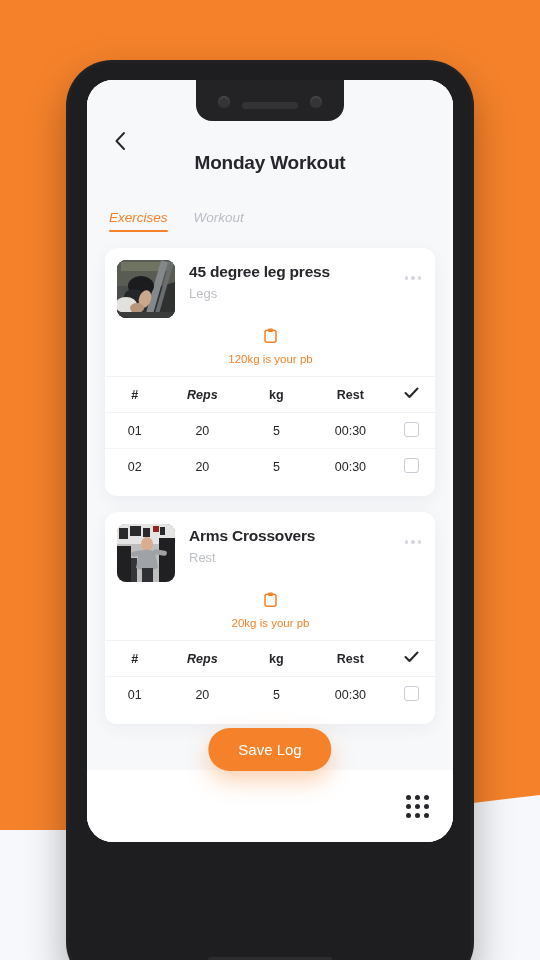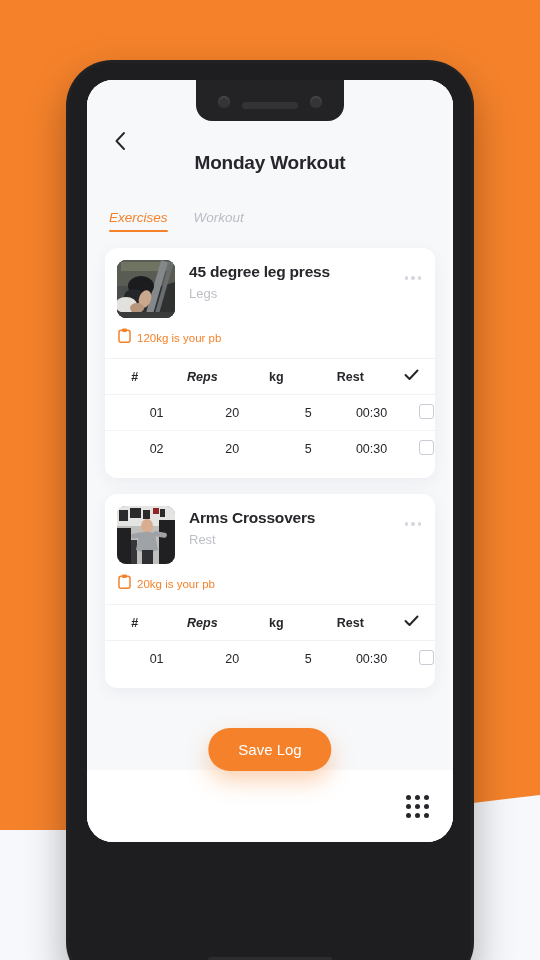--- a/index.html
+++ b/index.html
@@ -198,20 +198,21 @@
     padding-top: 16px; padding-right: 2px;
   }
   .dots-menu i {
     width: 3.5px; height: 3.5px; border-radius: 50%;
     background: #D6D8DE; display: block;
   }
   .pb-row {
     display: flex; align-items: center;
     gap: 6px;
     padding: 10px 12px 11px 13px;
+    flex-direction: column;
   }
   .pb-text {
     font-size: 11.5px;
     color: #F5822B;
   }
 
   table.sets {
     width: 100%;
     border-collapse: collapse;
     table-layout: fixed;
@@ -225,21 +226,20 @@
     vertical-align: middle;
   }
   table.sets thead th {
     font-weight: bold;
     border-top: 1px solid #F1F2F5;
     border-bottom: 1px solid #F1F2F5;
   }
   table.sets tbody td {
     border-bottom: 1px solid #F3F4F7;
     height: 33px;
-    text-align: right;
   }
   table.sets tbody tr:last-child td { border-bottom: none; }
   .col-num { width: 18%; }
   .col-reps { width: 23%; font-style: italic; }
   .col-kg { width: 22%; }
   .col-rest { width: 23%; }
   .col-chk { width: 14%; }
   .checkbox {
     width: 13px; height: 13px;
     border: 1.6px solid #C9CCD4;

